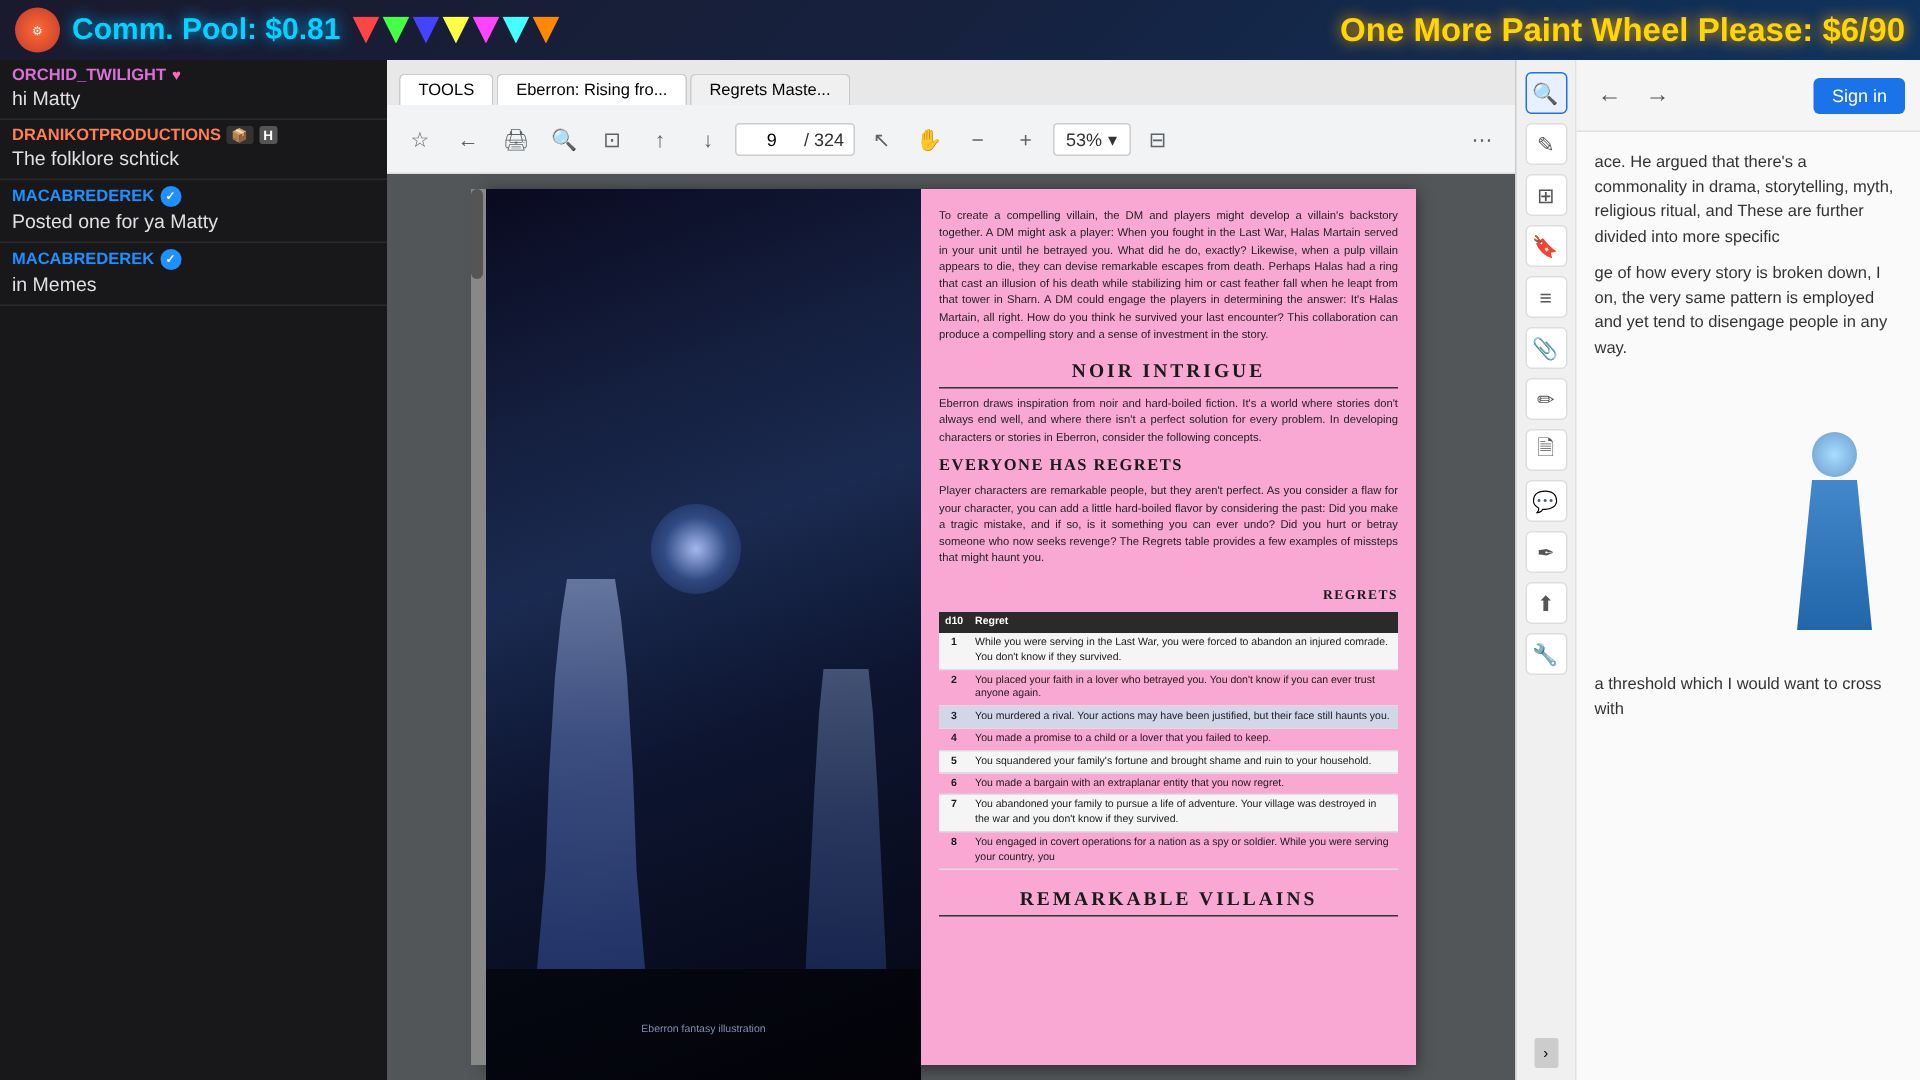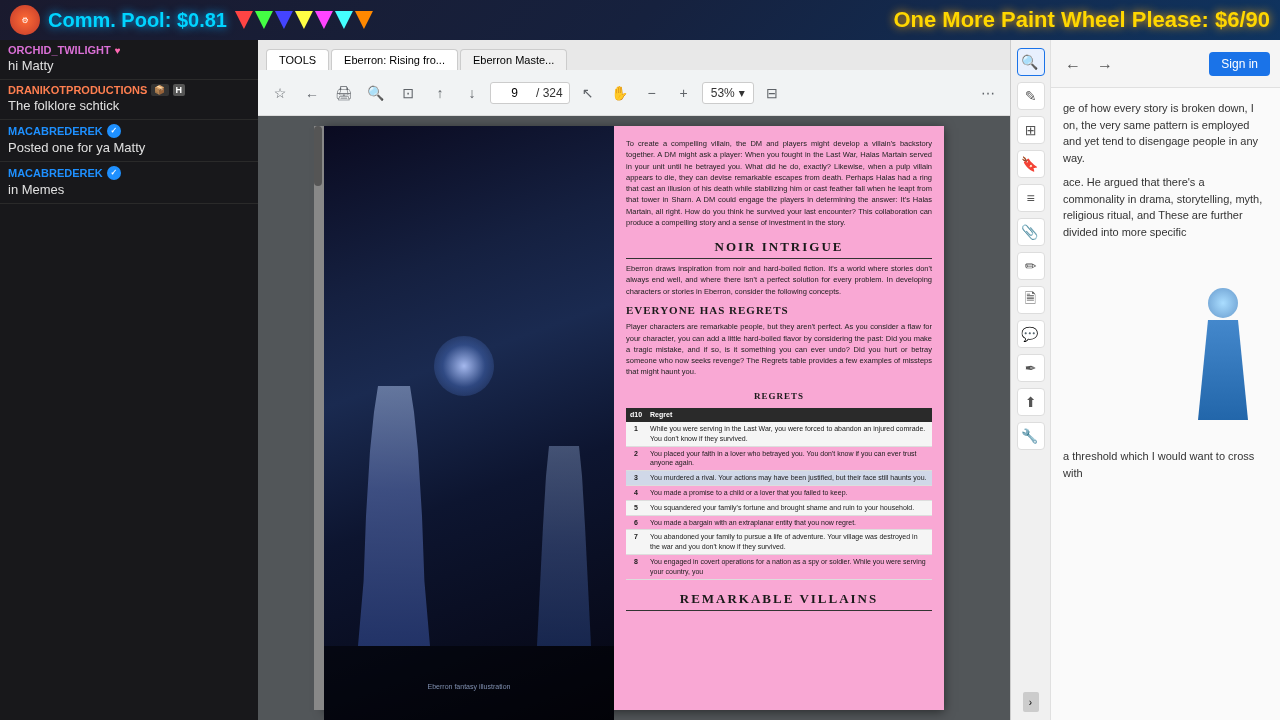--- a/index.html
+++ b/index.html
@@ -459,21 +459,21 @@
         <div class="chat-text">in Memes</div>
       </div>
     </div>
   </div>
 
   <div id="center-panel">
 
     <div style="background:#e8e8e8; height:30px; display:flex; align-items:flex-end; padding:0 8px; gap:2px; flex-shrink:0;">
       <div style="background:white; padding:4px 12px; font-size:11px; border-radius:4px 4px 0 0; border:1px solid #ccc; border-bottom:none; cursor:pointer;text-align:right;">TOOLS</div>
       <div style="background:white; padding:4px 12px; font-size:11px; border-radius:4px 4px 0 0; border:1px solid #ccc; border-bottom:none; cursor:pointer; max-width:130px; overflow:hidden; text-overflow:ellipsis; white-space:nowrap;">Eberron: Rising fro...</div>
-      <div style="background:#f0f0f0; padding:4px 12px; font-size:11px; border-radius:4px 4px 0 0; border:1px solid #ccc; border-bottom:none; cursor:pointer; max-width:130px; overflow:hidden; text-overflow:ellipsis; white-space:nowrap;">Eberron Maste...</div>
+      <div style="background:#f0f0f0; padding:4px 12px; font-size:11px; border-radius:4px 4px 0 0; border:1px solid #ccc; border-bottom:none; cursor:pointer; max-width:130px; overflow:hidden; text-overflow:ellipsis; white-space:nowrap;">Regrets Maste...</div>
     </div>
 
     <div id="browser-nav">
       <button class="nav-btn">☆</button>
       <button class="nav-btn">←</button>
       <button class="nav-btn">🖨</button>
       <button class="nav-btn">🔍</button>
       <button class="nav-btn">⊡</button>
       <button class="nav-btn">↑</button>
       <button class="nav-btn">↓</button>
@@ -521,21 +521,21 @@
 
           <div id="pdf-text-col">
             <div class="pdf-body-text">To create a compelling villain, the DM and players might develop a villain's backstory together. A DM might ask a player: When you fought in the Last War, Halas Martain served in your unit until he betrayed you. What did he do, exactly? Likewise, when a pulp villain appears to die, they can devise remarkable escapes from death. Perhaps Halas had a ring that cast an illusion of his death while stabilizing him or cast feather fall when he leapt from that tower in Sharn. A DM could engage the players in determining the answer: It's Halas Martain, all right. How do you think he survived your last encounter? This collaboration can produce a compelling story and a sense of investment in the story.</div>
 
             <div class="pdf-section-title">Noir Intrigue</div>
             <div class="pdf-body-text">Eberron draws inspiration from noir and hard-boiled fiction. It's a world where stories don't always end well, and where there isn't a perfect solution for every problem. In developing characters or stories in Eberron, consider the following concepts.</div>
 
             <div class="pdf-subsection">Everyone Has Regrets</div>
             <div class="pdf-body-text">Player characters are remarkable people, but they aren't perfect. As you consider a flaw for your character, you can add a little hard-boiled flavor by considering the past: Did you make a tragic mistake, and if so, is it something you can ever undo? Did you hurt or betray someone who now seeks revenge? The Regrets table provides a few examples of missteps that might haunt you.</div>
 
-            <div style="font-size:9px; font-weight:bold; font-family:Georgia,serif; letter-spacing:1px; text-transform:uppercase; margin:12px 0 2px; text-align:center;">Regrets</div>
+            <div style="font-size:9px; font-weight:bold; font-family:Georgia,serif; letter-spacing:1px; text-transform:uppercase; margin:12px 0 2px; text-align:right;">Regrets</div>
             <table class="pdf-table">
               <thead>
                 <tr>
                   <th class="row-num">d10</th>
                   <th>Regret</th>
                 </tr>
               </thead>
               <tbody>
                 <tr>
                   <td class="row-num">1</td>
@@ -597,22 +597,22 @@
   </div>
 
   <div id="far-right-panel">
     <div id="far-right-header">
       <button class="far-right-nav-btn">←</button>
       <button class="far-right-nav-btn">→</button>
       <div style="flex:1;"></div>
       <button id="sign-in-btn">Sign in</button>
     </div>
     <div id="far-right-content">
+      <p>ace. He argued that there's a commonality in drama, storytelling, myth, religious ritual, and These are further divided into more specific</p>
       <p>ge of how every story is broken down, I on, the very same pattern is employed and yet tend to disengage people in any way.</p>
-      <p>ace. He argued that there's a commonality in drama, storytelling, myth, religious ritual, and These are further divided into more specific</p>
 
       <div style="margin-top:auto; position:relative; height:200px;">
 
         <div style="position:absolute; bottom:10px; right:5px; width:80px; height:150px;">
           <div style="width:30px; height:30px; background:radial-gradient(circle, #aaddff, #6699cc); border-radius:50%; margin:0 auto;"></div>
           <div style="width:50px; height:100px; background:linear-gradient(180deg, #4488cc, #2266aa); margin:2px auto 0; clip-path:polygon(20% 0%, 80% 0%, 90% 50%, 100% 100%, 0% 100%, 10% 50%);"></div>
         </div>
       </div>
       <p>a threshold which I would want to cross with</p>
     </div>

